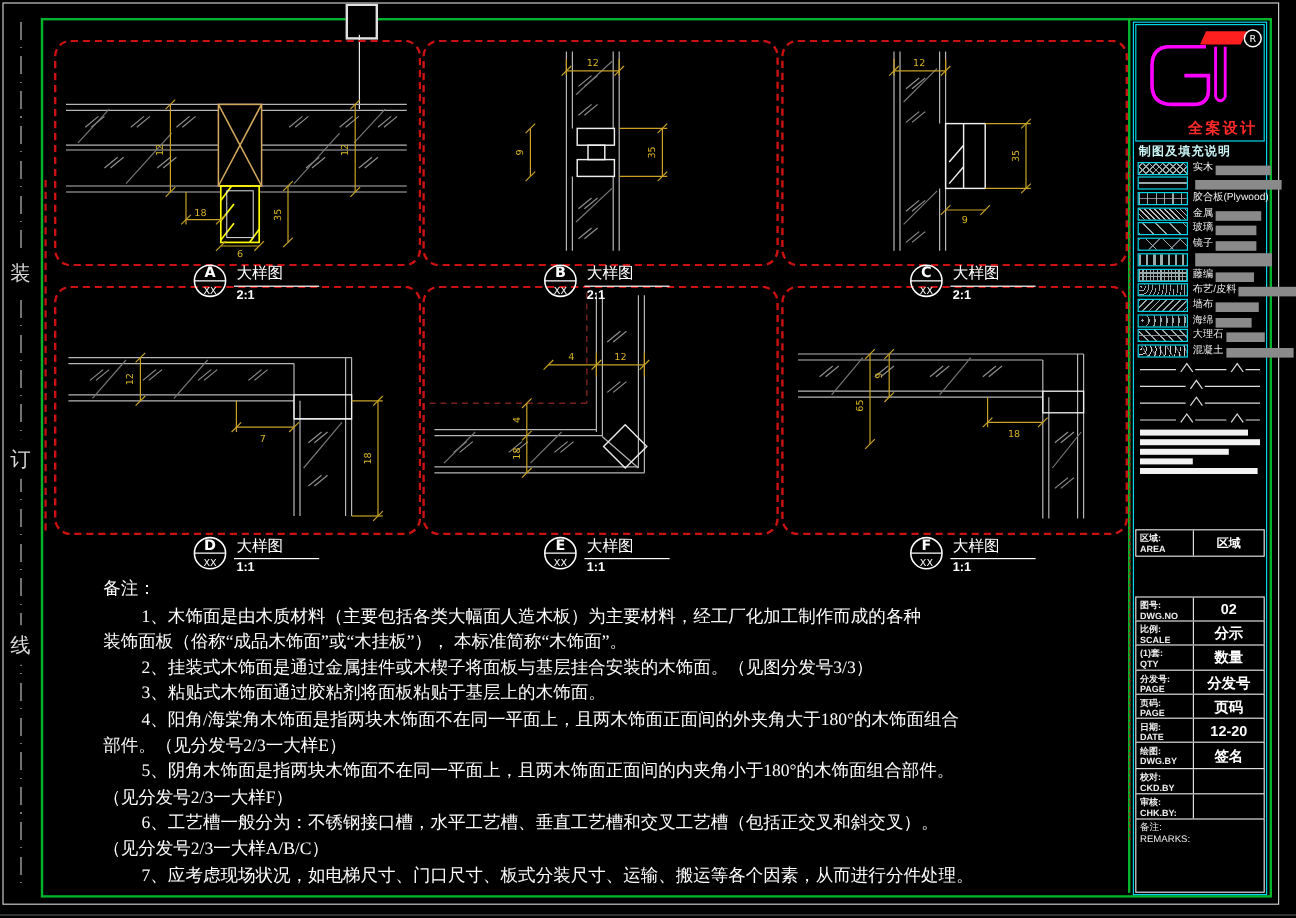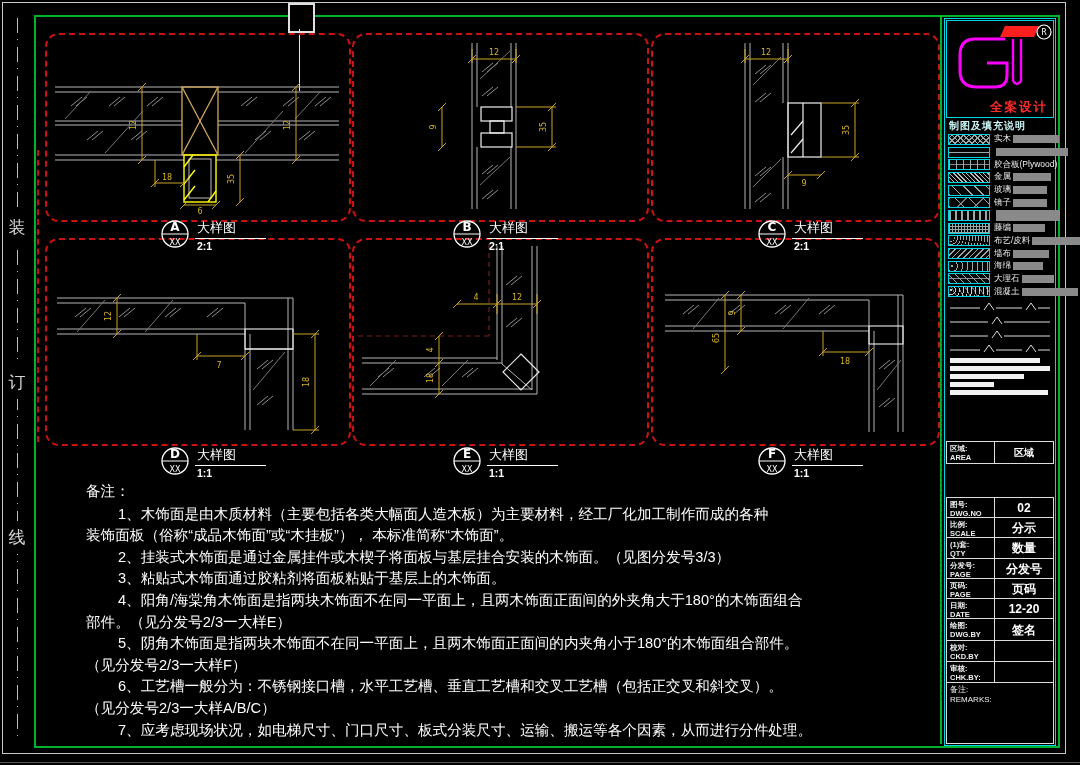--- a/index.html
+++ b/index.html
@@ -26,31 +26,31 @@
   .tile svg{position:absolute;left:0;top:0;}
   svg text{font-family:"DejaVu Sans",sans-serif;}
   .dim-t{fill:#d8b322;font-size:8px;}
   
   .dlabel{display:flex;align-items:flex-start;gap:5px;height:32px;}
   .dl-title{font-size:13px;color:#fff;border-bottom:1px solid #fff;padding:0 30px 1px 2px;}
   .dl-scale{font-size:10.5px;font-weight:bold;color:#fff;margin-top:1px;padding-left:2px;}
   .bub-top{fill:#fff;font-size:12px;font-weight:bold;text-anchor:middle;}
   .bub-bot{fill:#fff;font-size:8px;text-anchor:middle;}
   
-  .notes{left:86px;top:481px;width:850px;font-size:14.6px;line-height:21.6px;color:#fdfdfd;}
+  .notes{left:86px;top:481px;width:850px;font-size:14.6px;line-height:21.6px;color:#fdfdfd;font-family:Liberation Serif, serif;}
   .n-head{margin-bottom:1px;}
   .n1{padding-left:32px;}
   .n0{padding-left:0;}
   
   .rp-cyan{left:944px;top:18px;width:110px;height:726px;border:1px solid #00d5e8;}
   .logo-box{left:946px;top:20px;width:106px;height:96px;border:1px solid #00d5e8;}
   .brand-sub{left:948px;top:99px;width:100px;text-align:right;color:#ff2a2a;font-size:12.5px;font-weight:bold;letter-spacing:2px;}
   .lg-title{left:949px;top:119px;width:102px;color:#c9f5f5;font-size:10px;font-weight:bold;letter-spacing:1px;}
   .legend{left:948px;top:133px;width:104px;display:flex;flex-direction:column;}
-  .lg-row{display:flex;align-items:center;height:12.7px;}
+  .lg-row{display:flex;align-items:flex-end;height:12.7px;}
   .lg-swatch{width:40px;height:9px;border:1px solid #00d5e8;margin-right:4px;flex:none;background-color:#050505;}
   .lg-label{font-size:8.5px;color:#eee;white-space:nowrap;margin-right:2px;}
   .lg-redact{height:8px;background:#8a8a8a;flex:none;}
   .sw0{background-image:repeating-linear-gradient(45deg,#9aa 0 1px,transparent 1px 4px),repeating-linear-gradient(-45deg,#9aa 0 1px,transparent 1px 4px);}
   .sw1{background-image:linear-gradient(transparent 45%,#9aa 45% 58%,transparent 58%);}
   .sw2{background-image:repeating-linear-gradient(90deg,#9aa 0 1px,transparent 1px 7px),linear-gradient(transparent 45%,#889 45% 55%,transparent 55%);}
   .sw3{background-image:repeating-linear-gradient(45deg,#bbb 0 1px,transparent 1px 3px);}
   .sw4{background-image:repeating-linear-gradient(45deg,#9aa 0 1px,transparent 1px 8px);}
   .sw5{background-image:repeating-linear-gradient(45deg,#9aa 0 1px,transparent 1px 10px),repeating-linear-gradient(135deg,#778 0 1px,transparent 1px 12px);}
   .sw6{background-image:repeating-linear-gradient(90deg,#9aa 0 2px,transparent 2px 6px);}

